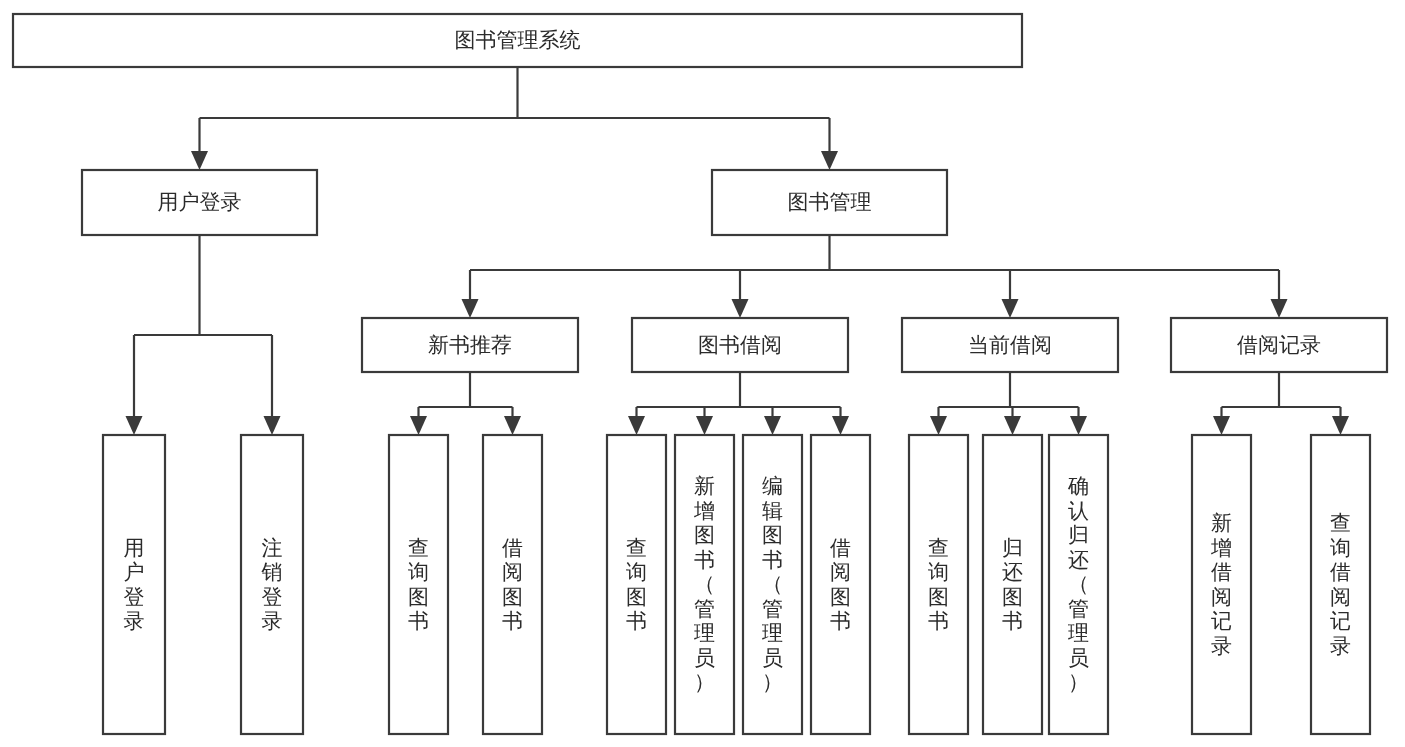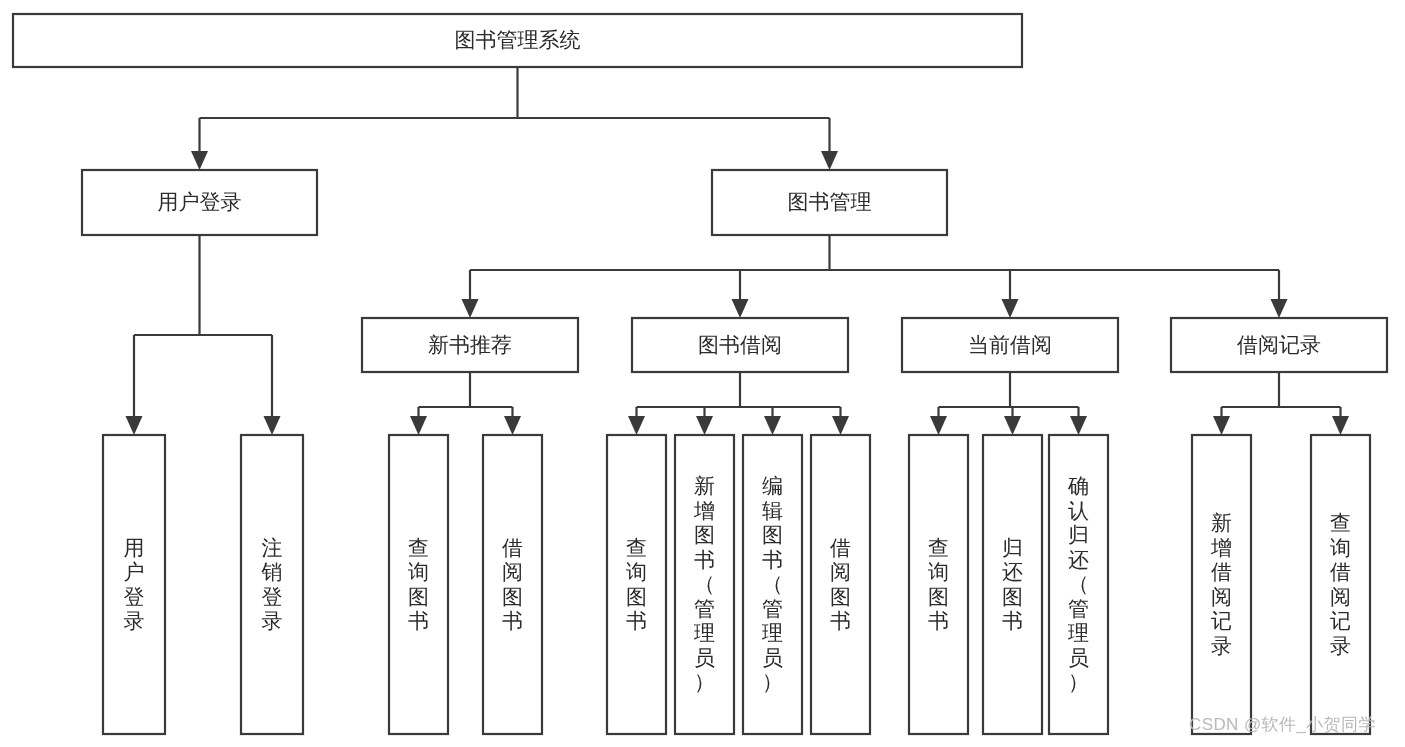--- a/index.html
+++ b/index.html
@@ -258,14 +258,13 @@
           <rect x="1311" y="435" width="59" height="299" class="node-box"></rect>
           <text x="1340.5" y="530.11" class="node-label-v" text-anchor="middle">查</text>
           <text x="1340.5" y="554.61" class="node-label-v" text-anchor="middle">询</text>
           <text x="1340.5" y="579.11" class="node-label-v" text-anchor="middle">借</text>
           <text x="1340.5" y="603.61" class="node-label-v" text-anchor="middle">阅</text>
           <text x="1340.5" y="628.11" class="node-label-v" text-anchor="middle">记</text>
           <text x="1340.5" y="652.61" class="node-label-v" text-anchor="middle">录</text>
         </g>
       </g>
   </svg>
-  <div class="watermark-text">CSDN @软件_小贺同学</div>
 </div>
 
 </body></html>

